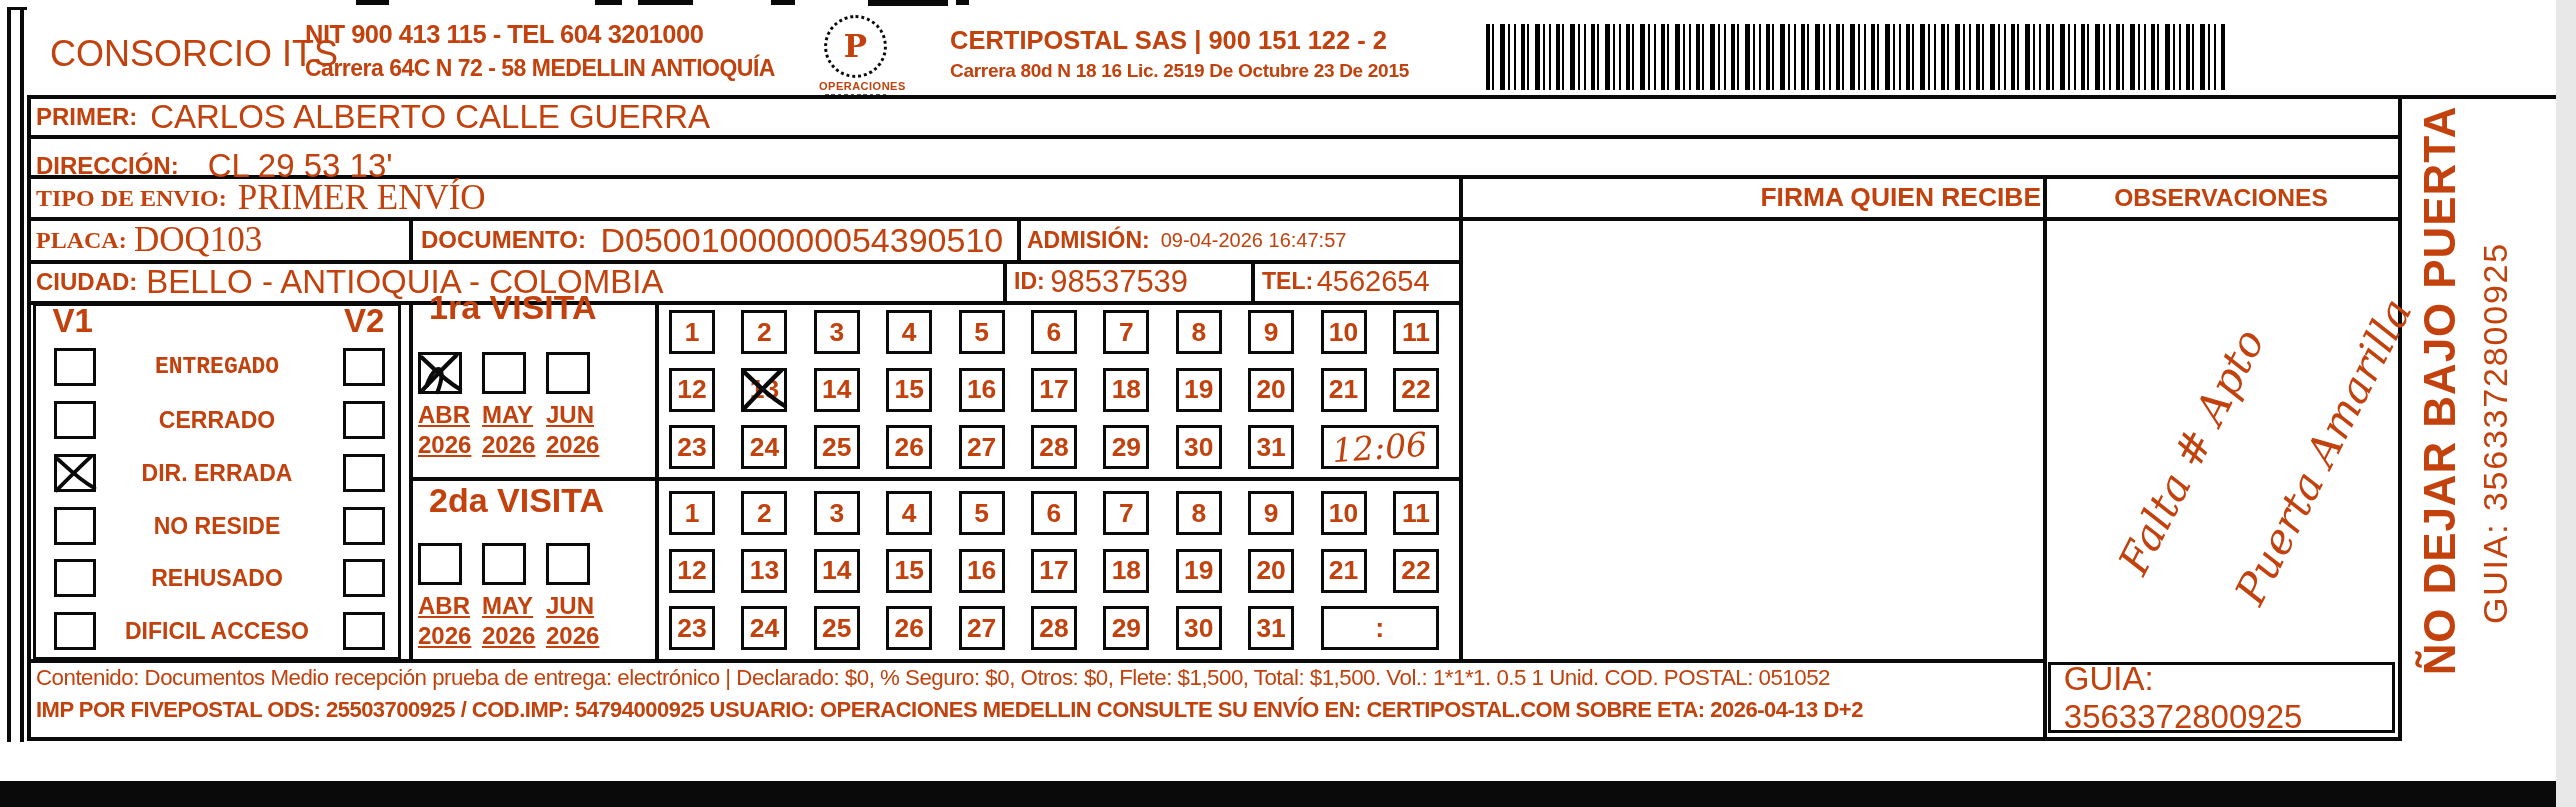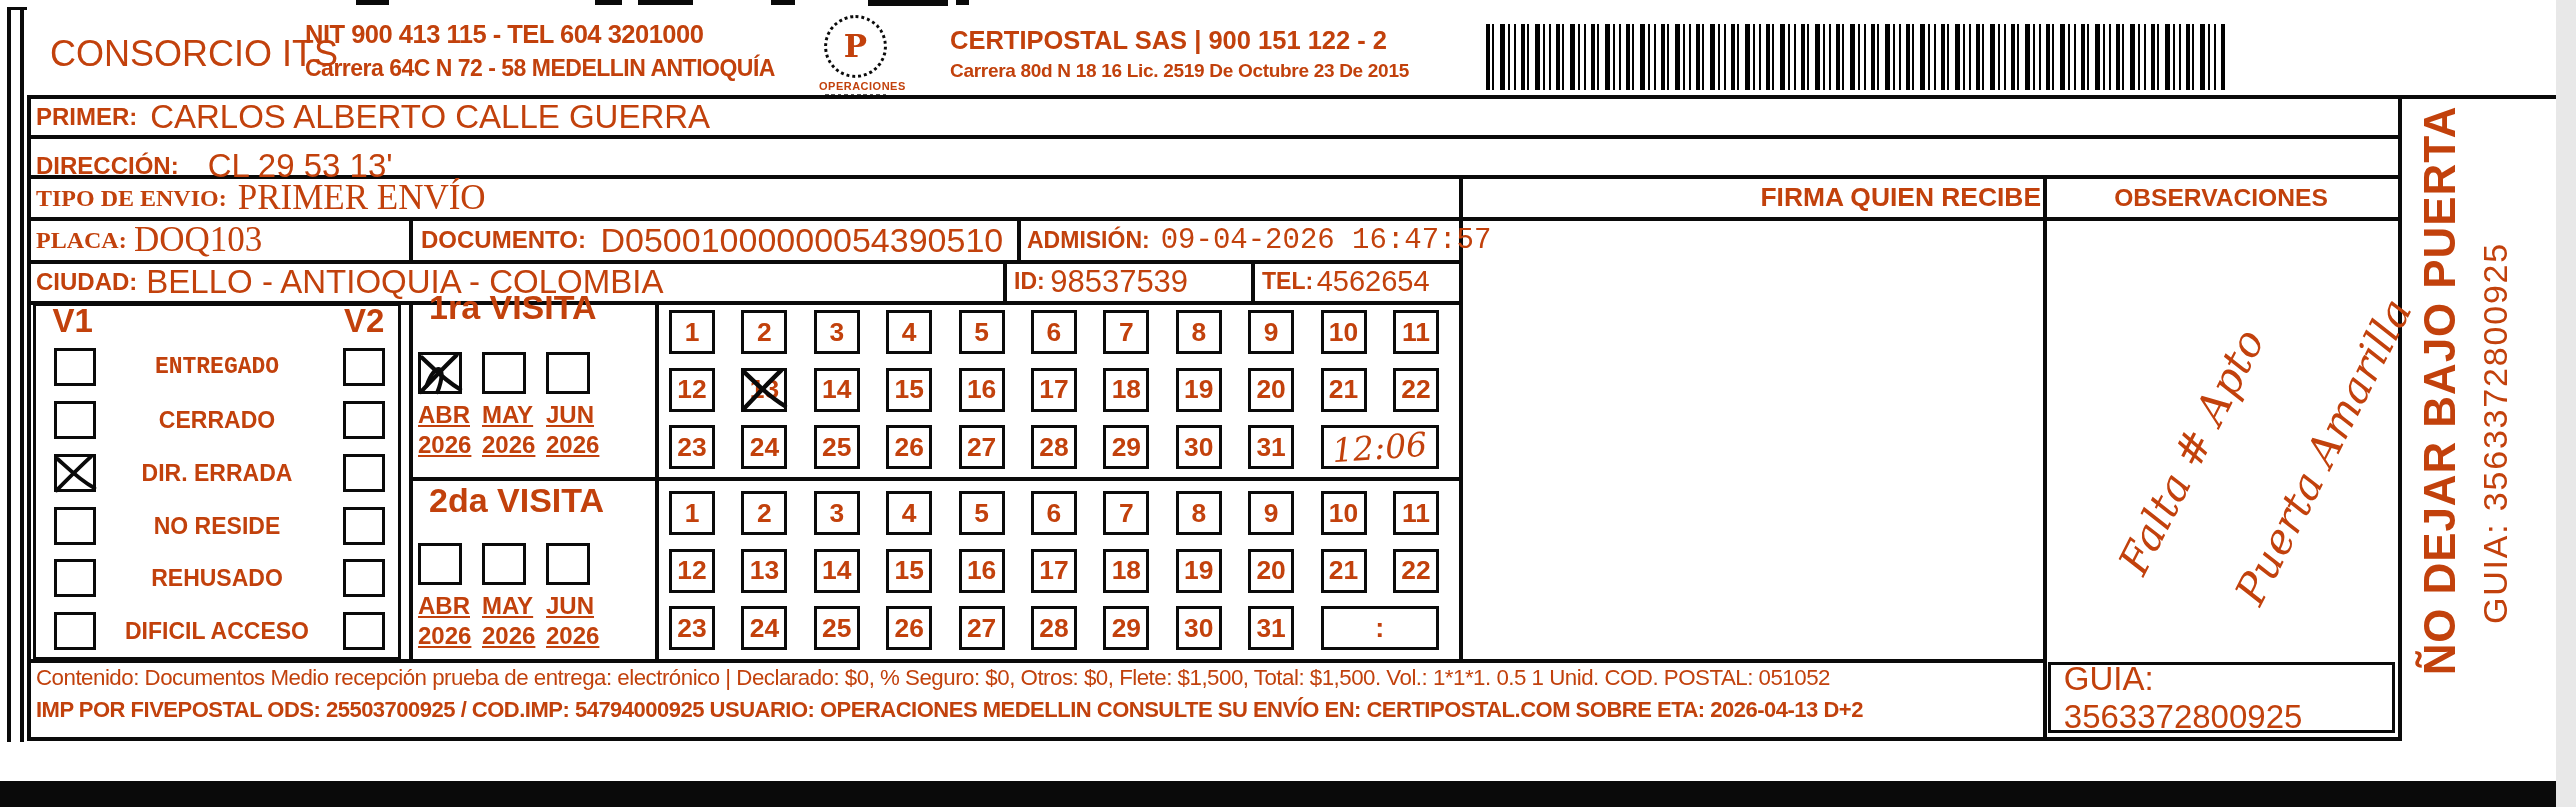--- a/index.html
+++ b/index.html
@@ -119,21 +119,21 @@
   <div class="fieldrow" style="left:36px;top:222px;height:36px;align-items:center;font-family:Liberation Serif, serif;">
     <span class="lbl" style="font-size:24px;">PLACA:</span>
     <span class="val" style="font-size:35px;margin-left:7.3px;">DOQ103</span>
   </div>
   <div class="fieldrow" style="left:421px;top:222px;height:36px;align-items:center;">
     <span class="lbl" style="font-size:24px;">DOCUMENTO:</span>
     <span class="val" style="font-size:34px;margin-left:14.6px;">D05001000000054390510</span>
   </div>
   <div class="fieldrow" style="left:1027px;top:222px;height:36px;align-items:center;">
     <span class="lbl" style="font-size:23px;">ADMISIÓN:</span>
-    <span class="val" style="font-size:29px;margin-left:11px;font-family:Liberation Mono, monospace;">09-04-2026 16:47:57</span>
+    <span class="val" style="font-size:20px;margin-left:11px;">09-04-2026 16:47:57</span>
   </div>
 
   <div class="fieldrow" style="left:36px;top:264px;height:35px;align-items:center;">
     <span class="lbl" style="font-size:24px;">CIUDAD:</span>
     <span class="val" style="font-size:33px;margin-left:9px;">BELLO - ANTIOQUIA - COLOMBIA</span>
   </div>
   <div class="fieldrow" style="left:1014px;top:264px;height:35px;align-items:center;">
     <span class="lbl" style="font-size:23px;">ID:</span>
     <span class="val" style="font-size:31px;margin-left:5.5px;">98537539</span>
   </div>

